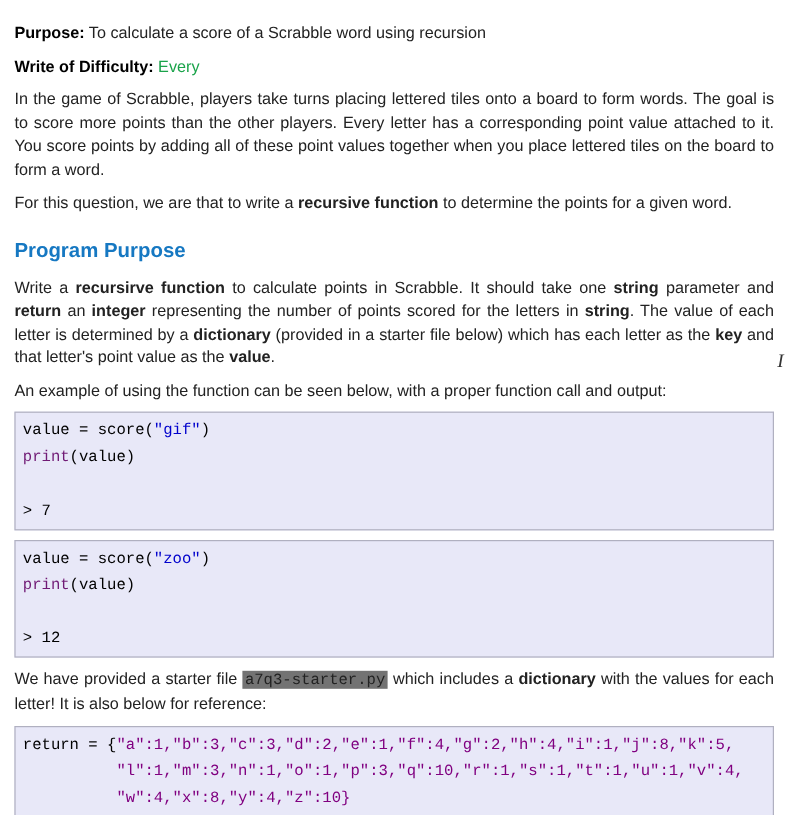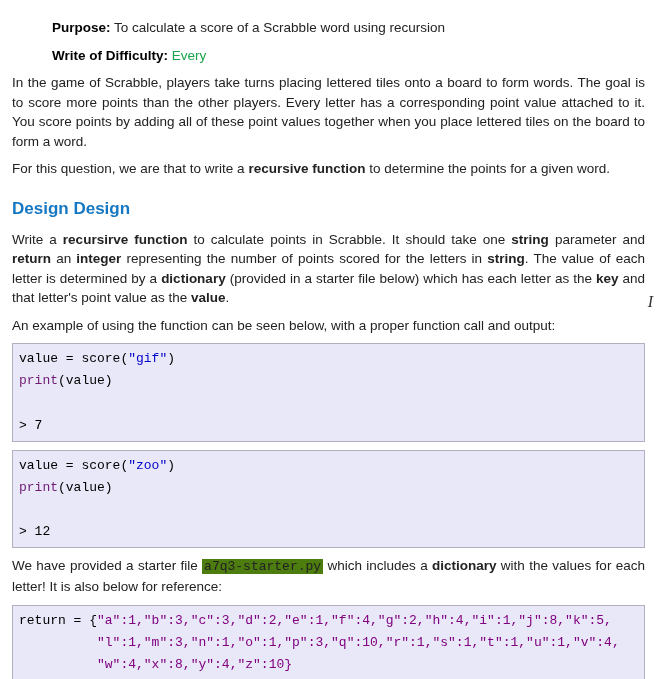--- a/index.html
+++ b/index.html
@@ -6,21 +6,21 @@
     font-family: Arial, Helvetica, sans-serif;
     font-size: 13.5px;
     line-height: 1.45;
     color: #222;
     margin: 0;
     padding: 10px 12px;
     width: 657px;
     box-sizing: border-box;
   }
   p { margin: 8px 0; }
-  .label { font-weight: bold; color: #000; margin-left: 40px; }
+  .label { font-weight: bold; color: #000; }
   .easy { color: #1aa34a; }
   .heading {
     color: #1678c2;
     font-weight: bold;
     font-size: 17px;
     margin: 18px 0 8px 0;
   }
   .bold { font-weight: bold; }
   .code-block {
     background: #e8e8f8;
@@ -32,21 +32,21 @@
     white-space: pre;
     line-height: 1.7;
     color: #000;
     overflow-x: hidden;
   }
   .code-block .kw-blue { color: #0000cc; }
   .code-block .kw-green { color: #701a75; }
   .code-block .str-purple { color: #800080; }
   .code-inline {
     font-family: "Courier New", Courier, monospace;
-    background: #4d7c0f;
+    background: #737373;
     font-size: 13px;
     padding: 0 2px;
   }
   .justify { text-align: justify; }
   .cursor {
     position: absolute;
     font-family: serif;
     font-style: italic;
     font-size: 16px;
     right: 4px;
@@ -58,21 +58,21 @@
 <body>
 
 <p><span class="label">Purpose:</span><span>  To calculate a score of a Scrabble word using recursion</span></p>
 
 <p><span class="label">Write of Difficulty:</span><span class="easy">  Every</span></p>
 
 <p class="justify">In the game of Scrabble, players take turns placing lettered tiles onto a board to form words. The goal is to score more points than the other players.  Every letter has a corresponding point value attached to it.  You score points by adding all of these point values together when you place lettered tiles on the board to form a word.</p>
 
 <p><span>For this question, we are that to write a </span><span class="bold">recursive function</span><span> to determine the points for a given word.</span></p>
 
-<div class="heading">Design Design</div>
+<div class="heading">Program Purpose</div>
 
 <p class="justify"><span>Write a </span><span class="bold">recursirve function</span><span> to calculate points in Scrabble. It should take one </span><span class="bold">string</span><span> parameter and </span><span class="bold">return</span><span> an </span><span class="bold">integer</span><span> representing the number of points scored for the letters in </span><span class="bold">string</span><span>.  The value of each letter is determined by a </span><span class="bold">dictionary</span><span> (provided in a starter file below) which has each letter as the </span><span class="bold">key</span><span> and that letter's point value as the </span><span class="bold">value</span><span>.</span></p>
 
 <p>An example of using the function can be seen below, with a proper function call and output:</p>
 
 <div class="code-block"><span>value = score(</span><span class="kw-blue">"gif"</span><span>)</span>
 <span class="kw-green">print</span><span>(value)</span>
 <span></span>
 <span>&gt; 7</span></div>
 

